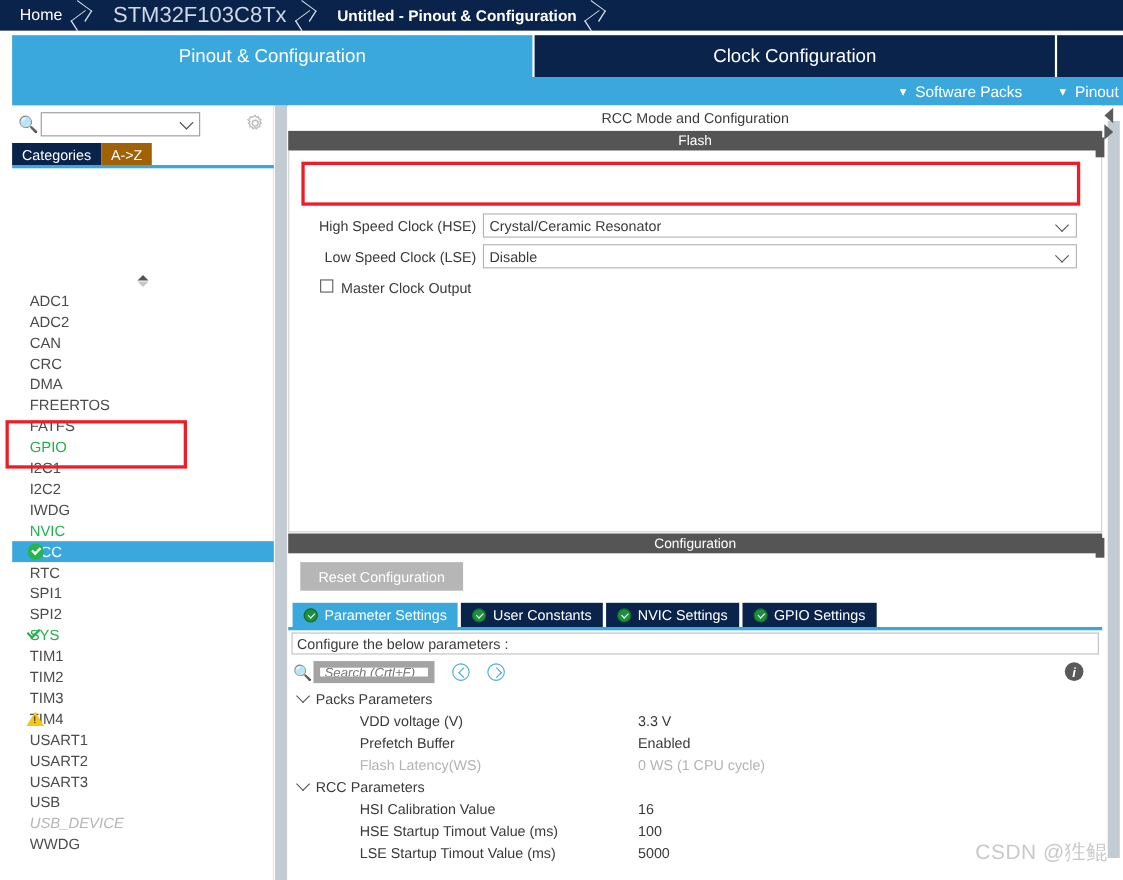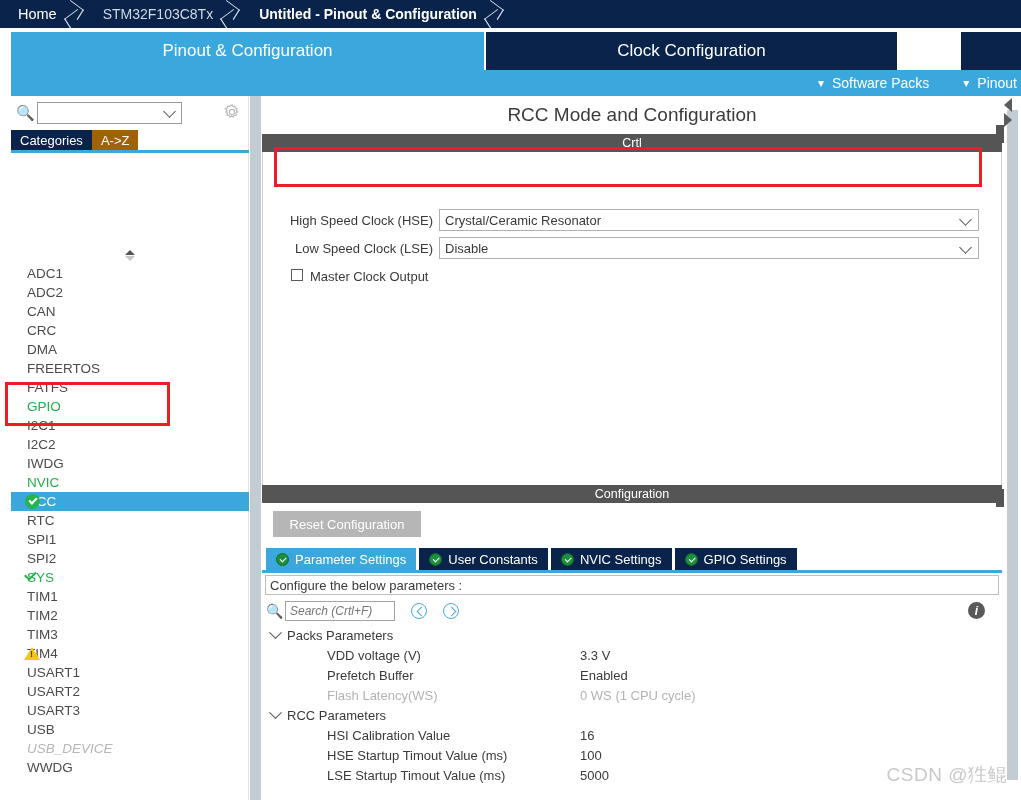--- a/index.html
+++ b/index.html
@@ -15,21 +15,21 @@
 
   
   .breadcrumb-bar {
     position: absolute; left: 0; top: 0; width: 1021px; height: 28px;
     background: #09234b;
     display: flex; align-items: center;
     overflow: hidden;
   }
   .crumb {
     color: #cfd8e4;
-    font-size: 14px;
+    font-size: 20px;
     padding: 0 6px 0 14px;
     white-space: nowrap;
     line-height: 28px;
   }
   .crumb.home { color: #ffffff; font-size: 14.5px; padding-left: 18px; }
   .crumb.active { color: #ffffff; font-weight: bold; font-size: 14px; }
   .crumb-sep {
     width: 26px; height: 28px; position: relative; flex: none;
   }
   .crumb-sep::before {
@@ -50,21 +50,21 @@
     position: absolute; left: 0; top: 28px; width: 1021px; height: 42px;
     background: #ffffff;
   }
   .tab-main {
     position: absolute; top: 4px; height: 38px;
     display: flex; align-items: center; justify-content: center;
     color: #ffffff; font-size: 17px;
     cursor: default;
   }
   .tab-pinout { left: 11px; width: 473px; background: #3ba8dd; }
-  .tab-clock  { left: 486px; width: 411px; background: #09234b; }
+  .tab-clock  { left: 486px; width: 473px; background: #09234b; }
   .tab-extra  { left: 961px; width: 60px; background: #09234b; }
 
   
   .subbar {
     position: absolute; left: 11px; top: 70px; width: 1010px; height: 26px;
     background: #3ba8dd;
     display: flex; align-items: center; justify-content: flex-end;
     color: #ffffff; font-size: 14px;
   }
   .subbar-item {
@@ -177,22 +177,22 @@
     background: #c3ccd3;
   }
 
   
   .mainpanel {
     position: absolute; left: 262px; top: 96px;
     width: 740px; height: 704px;
     background: #ffffff;
   }
   .panel-title {
-    height: 38px; display: flex; align-items: center; justify-content: center;
-    font-size: 19px; color: #3c3c3c; background: #ffffff;
+    height: 23px; display: flex; align-items: center; justify-content: center;
+    font-size: 13px; color: #3c3c3c; background: #ffffff;
   }
   .section-header {
     height: 18px; background: #555555; color: #ffffff;
     display: flex; align-items: center; justify-content: center;
     font-size: 12.5px;
   }
 
   .mode-body {
     height: 347px; border: 1px solid #cfcfcf; border-top: none;
     position: relative; background: #ffffff;
@@ -267,21 +267,21 @@
     border: 1px solid #bfbfbf; background: #ffffff;
     display: flex; align-items: center; padding-left: 4px;
     font-size: 13px; color: #3a3a3a;
   }
   .cfg-searchrow {
     position: absolute; left: 3px; top: 114px; width: 734px; height: 24px;
     display: flex; align-items: center;
   }
   .cfg-searchrow .sicon { color: #2b9fd8; font-size: 14px; width: 20px; text-align: center; }
   .cfg-search-input {
-    width: 110px; height: 20px; border: 1px solid #a3a3a3; background: #fff;
+    width: 110px; height: 20px; border: 6px solid #a3a3a3; background: #fff;
     font-size: 12px; font-style: italic; color: #14532d;
     font-family: "Liberation Sans", sans-serif;
     padding-left: 4px;
   }
   .circ-btn {
     width: 16px; height: 16px; border-radius: 50%;
     border: 1.4px solid #4aa8da; margin-left: 16px;
     position: relative; flex: none;
   }
   .circ-btn::after {
@@ -501,21 +501,21 @@
       </div>
     </div>
 </div>
 
 <div class="sb-left"></div>
 
 <div class="mainpanel">
 
   <div class="panel-title">RCC Mode and Configuration</div>
 
-  <div class="section-header">Crtl</div>
+  <div class="section-header">Flash</div>
 
   <div class="mode-body">
 
     <div class="form-row" style="left:10px; top:57px;">
       <span class="form-label" style="width:160px;">High Speed Clock (HSE)</span>
       <div class="combo" style="width:540px;margin-left:6px;">
         <span>Crystal/Ceramic Resonator</span>
         <span class="cb-arrow"></span>
       </div>
     </div>

